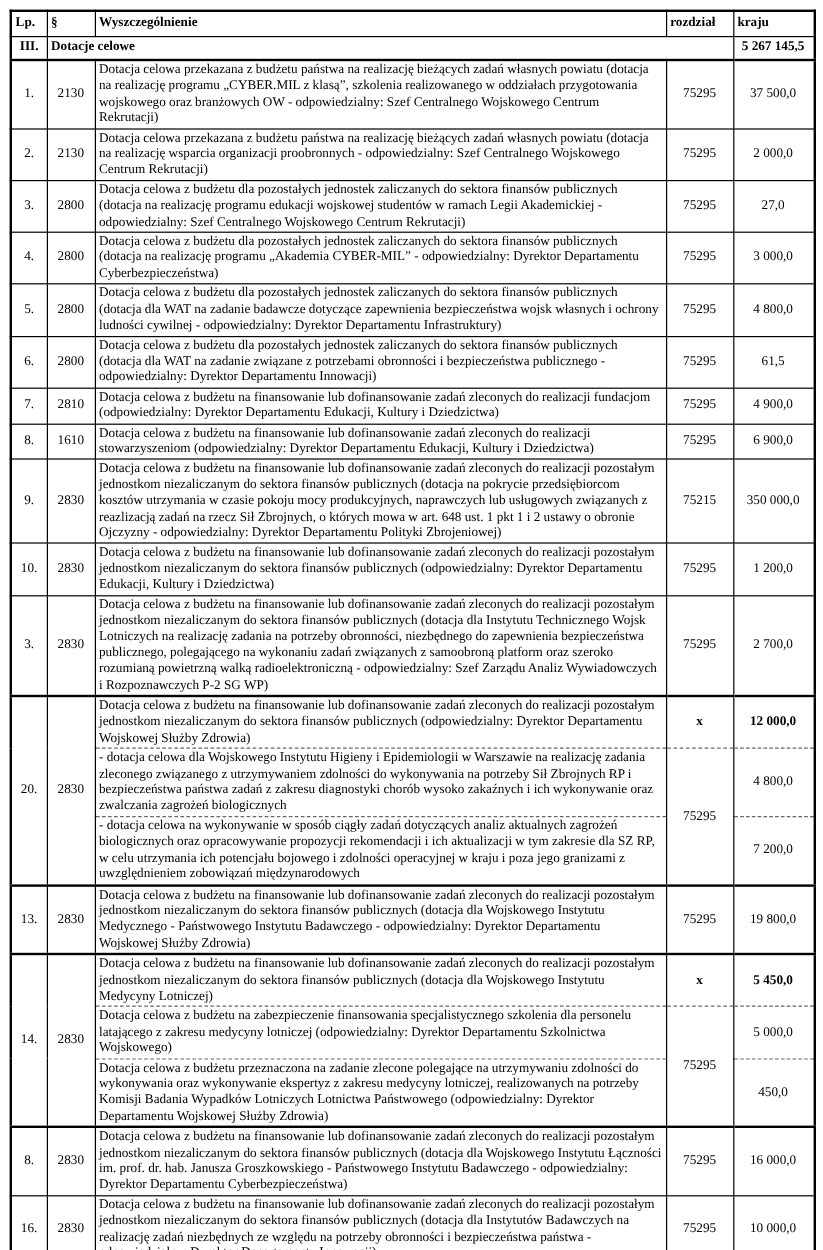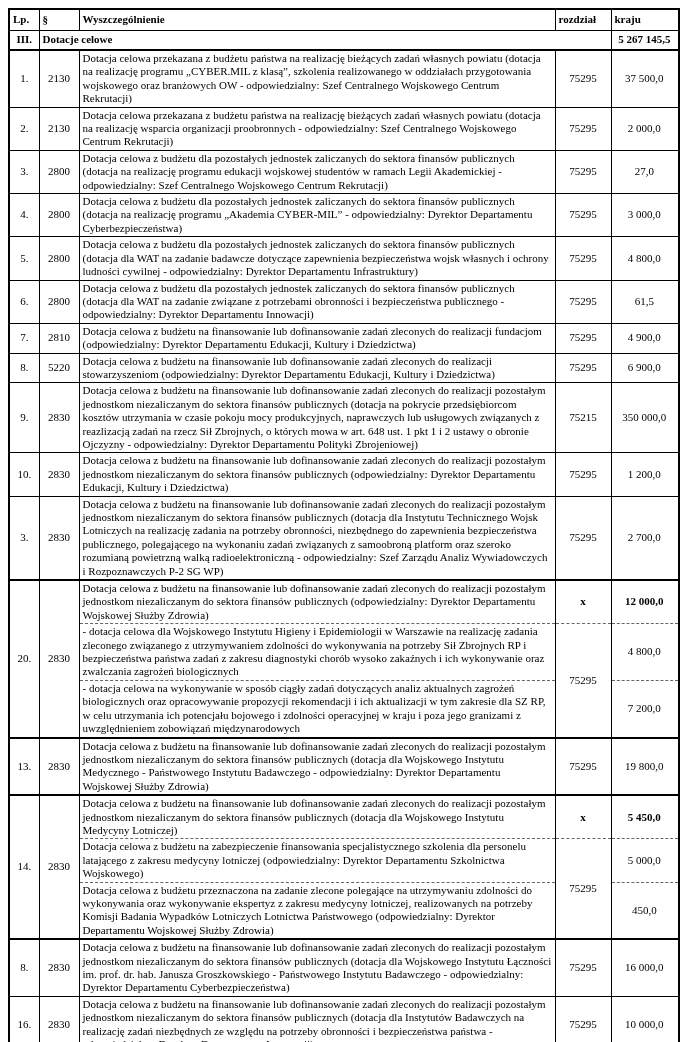--- a/index.html
+++ b/index.html
@@ -112,21 +112,21 @@
         </tr>
         <tr>
           <td class="c-lp" rowspan="1">7.</td>
           <td class="c-par" rowspan="1">2810</td>
           <td class="c-desc">Dotacja celowa z budżetu na finansowanie lub dofinansowanie zadań zleconych do realizacji fundacjom (odpowiedzialny: Dyrektor Departamentu Edukacji, Kultury i Dziedzictwa)</td>
           <td class="c-ch">75295</td>
           <td class="c-amt">4 900,0</td>
         </tr>
         <tr>
           <td class="c-lp" rowspan="1">8.</td>
-          <td class="c-par" rowspan="1">5220</td>
+          <td class="c-par" rowspan="1">1610</td>
           <td class="c-desc">Dotacja celowa z budżetu na finansowanie lub dofinansowanie zadań zleconych do realizacji stowarzyszeniom (odpowiedzialny: Dyrektor Departamentu Edukacji, Kultury i Dziedzictwa)</td>
           <td class="c-ch">75295</td>
           <td class="c-amt">6 900,0</td>
         </tr>
         <tr>
           <td class="c-lp" rowspan="1">9.</td>
           <td class="c-par" rowspan="1">2830</td>
           <td class="c-desc">Dotacja celowa z budżetu na finansowanie lub dofinansowanie zadań zleconych do realizacji pozostałym jednostkom niezaliczanym do sektora finansów publicznych (dotacja na pokrycie przedsiębiorcom kosztów utrzymania w czasie pokoju mocy produkcyjnych, naprawczych lub usługowych związanych z reazlizacją zadań na rzecz Sił Zbrojnych, o których mowa w art. 648 ust. 1 pkt 1 i 2 ustawy o obronie Ojczyzny  - odpowiedzialny: Dyrektor Departamentu Polityki Zbrojeniowej)</td>
           <td class="c-ch">75215</td>
           <td class="c-amt">350 000,0</td>

